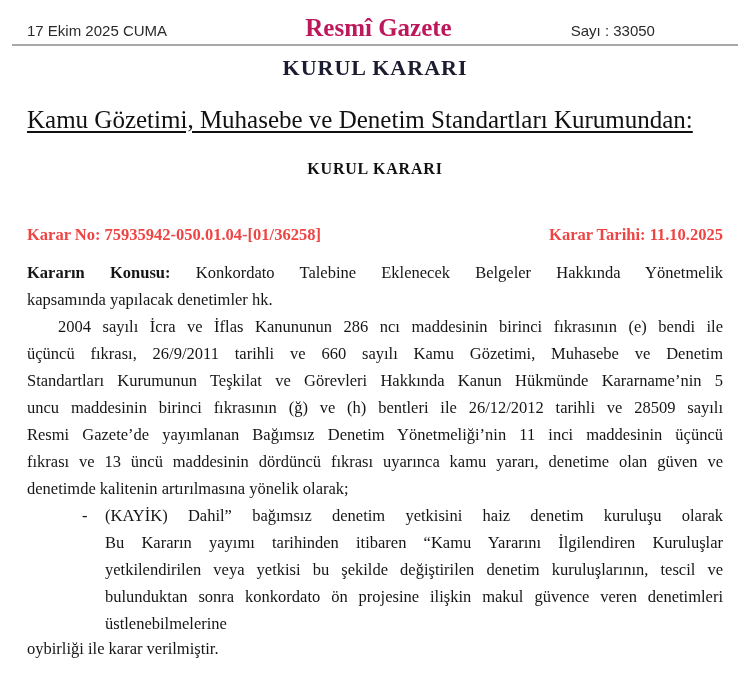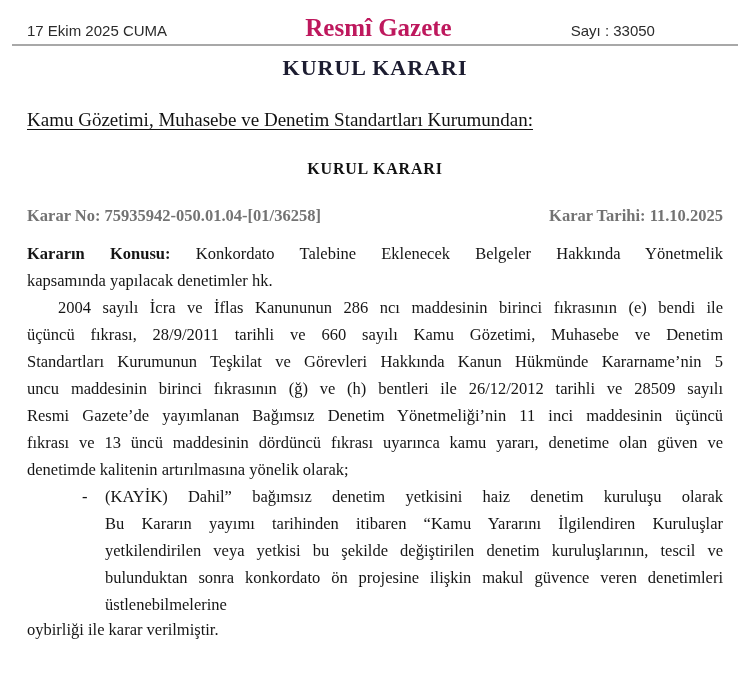--- a/index.html
+++ b/index.html
@@ -35,42 +35,42 @@
     margin-top: 9px;
     text-align: center;
     font-size: 22px; font-weight: bold;
     letter-spacing: 1px;
     color: #1c1c30;
     line-height: 26px;
   }
 
   .institution {
     margin-top: 27px;
-    font-size: 19px;
+    font-size: 25px;
     color: #111;
     line-height: 23px;
     text-decoration: underline;
     text-underline-offset: 3px;
   }
 
   .subtitle {
     margin-top: 28px;
     text-align: center;
     font-size: 16px; font-weight: bold;
     letter-spacing: 0.8px;
     color: #111;
     line-height: 19px;
   }
 
   .decision-row {
-    margin-top: 28px;
+    margin-top: 47px;
     display: flex; justify-content: space-between;
     font-size: 16.5px; font-weight: bold;
     line-height: 19px;
-    color: #737373;
+    color: #ef4444;
   }
 
   .body-text { font-size: 16.5px; line-height: 27px; color: #151515; }
   .jline { text-align: justify; text-align-last: justify; }
   .lastline { text-align: left; }
   .indent { padding-left: 31px; }
   .b { font-weight: bold; margin-top: 32px; }
 
   .konusu { margin-top: 15px; }
   .paragraph1 { }
@@ -103,21 +103,21 @@
     <span>Karar Tarihi: 11.10.2025</span>
   </div>
 
   <div class="body-text konusu">
     <div class="jline"><span class="b">Kararın Konusu:</span> <span>Konkordato Talebine Eklenecek Belgeler Hakkında Yönetmelik</span></div>
     <div class="lastline">kapsamında yapılacak denetimler hk.</div>
   </div>
 
   <div class="body-text paragraph1">
     <div class="jline indent">2004 sayılı İcra ve İflas Kanununun 286 ncı maddesinin birinci fıkrasının (e) bendi ile</div>
-    <div class="jline">üçüncü fıkrası, 28/9/2011 tarihli ve 660 sayılı Kamu Gözetimi, Muhasebe ve Denetim</div>
+    <div class="jline">üçüncü fıkrası, 26/9/2011 tarihli ve 660 sayılı Kamu Gözetimi, Muhasebe ve Denetim</div>
     <div class="jline">Standartları Kurumunun Teşkilat ve Görevleri Hakkında Kanun Hükmünde Kararname’nin 5</div>
     <div class="jline">uncu maddesinin birinci fıkrasının (ğ) ve (h) bentleri ile 26/12/2012 tarihli ve 28509 sayılı</div>
     <div class="jline">Resmi Gazete’de yayımlanan Bağımsız Denetim Yönetmeliği’nin 11 inci maddesinin üçüncü</div>
     <div class="jline">fıkrası ve 13 üncü maddesinin dördüncü fıkrası uyarınca kamu yararı, denetime olan güven ve</div>
     <div class="lastline">denetimde kalitenin artırılmasına yönelik olarak;</div>
   </div>
 
   <div class="body-text bullet">
     <span class="marker">-</span>
     <div class="bullet-lines">

